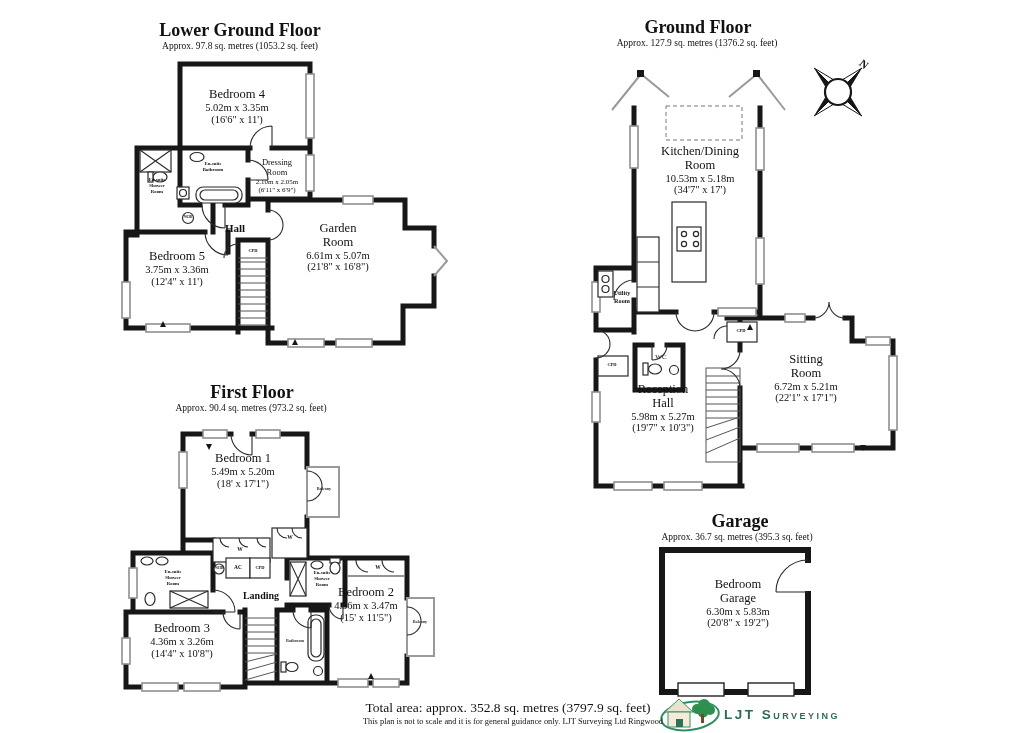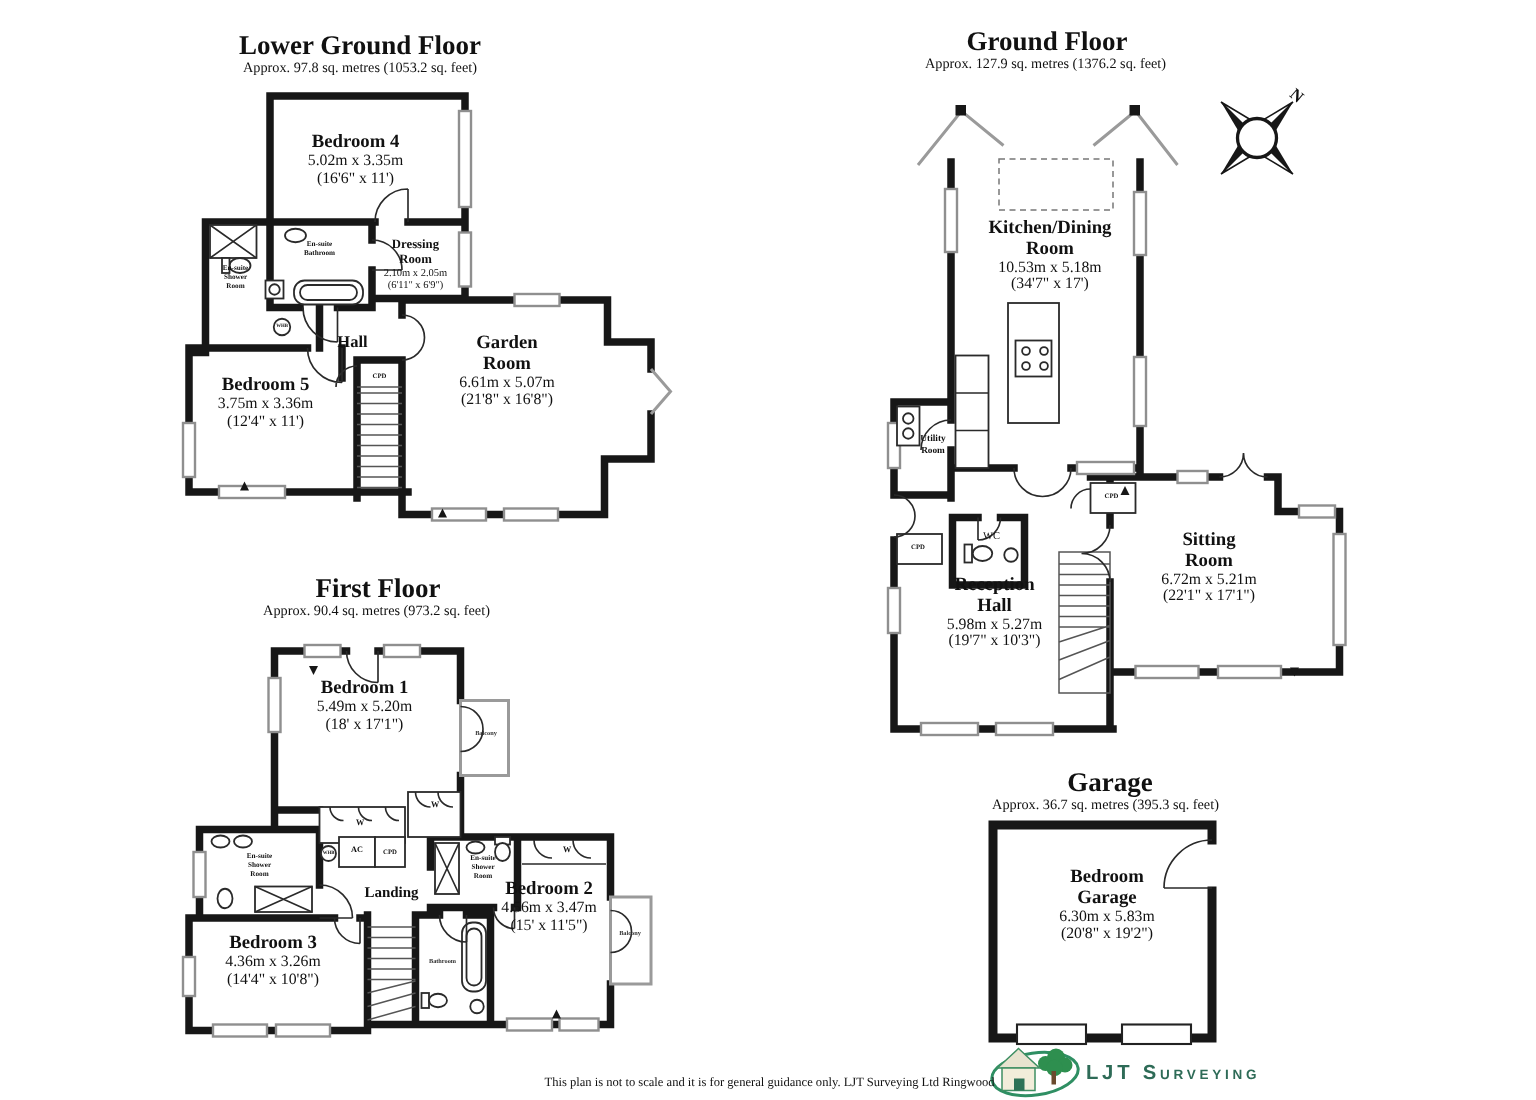--- a/index.html
+++ b/index.html
@@ -13,23 +13,23 @@
   .st{stroke:#555;stroke-width:1;fill:none;}
   .win{fill:#fff;stroke:#8f8f8f;stroke-width:1.6;}
   .balc{stroke:#9a9a9a;stroke-width:2;fill:#fff;}
   .gable{stroke:#9a9a9a;stroke-width:2;fill:none;}
   .dash{stroke:#777;stroke-width:1;fill:none;stroke-dasharray:4 3;}
   .blk{fill:#171717;}
   .gdoor{fill:#fff;stroke:#222;stroke-width:1.4;}
   .lbl{position:absolute;transform:translateX(-50%);text-align:center;white-space:nowrap;line-height:1.15;}
   .t{font-weight:bold;font-size:18px;text-align:right;}
   .s{font-size:9.5px;}
-  .rn{font-weight:bold;font-size:12.5px;line-height:1.1;}
+  .rn{font-weight:normal;font-size:12.5px;line-height:1.1;}
   .rd{font-size:10.5px;line-height:1.12;}
-  .drname{font-weight:bold;font-size:8.5px;line-height:1.15;}
+  .drname{font-weight:normal;font-size:8.5px;line-height:1.15;}
   .drdim{font-size:7px;line-height:1.2;}
   .t3{font-weight:bold;font-size:4.8px;line-height:1.3;}
   .cpd{font-weight:bold;font-size:4.5px;}
   .w{font-weight:bold;font-size:5.5px;}
   .whb{font-weight:bold;font-size:3.2px;}
   .hall{font-weight:bold;font-size:11px;}
   .landing{font-weight:bold;font-size:10px;text-align:right;}
   .wc{font-weight:normal;font-size:7px;}
   .util{font-weight:bold;font-size:6.2px;line-height:1.3;}
   .balcl{font-weight:bold;font-size:4.2px;color:#333;}
@@ -385,16 +385,17 @@
   <div class="lbl t" style="left:740px;top:511px">Garage</div>
   <div class="lbl s" style="left:737px;top:532px">Approx. 36.7 sq. metres (395.3 sq. feet)</div>
 
   <div class="lbl" style="left:738px;top:578px">
     <div class="rn">Bedroom</div>
     <div class="rn">Garage</div>
     <div class="rd">6.30m x 5.83m</div>
     <div class="rd">(20'8" x 19'2")</div>
   </div>
 
+  <div class="lbl total" style="left:508px;top:700px">Total area: approx. 352.8 sq. metres (3797.9 sq. feet)</div>
   <div class="lbl disc" style="left:513px;top:717px">This plan is not to scale and it is for general guidance only. LJT Surveying Ltd Ringwood</div>
   <div class="logo-text" style="left:724px;top:707px">LJT Surveying</div>
 
 </div>
 
 </body></html>

